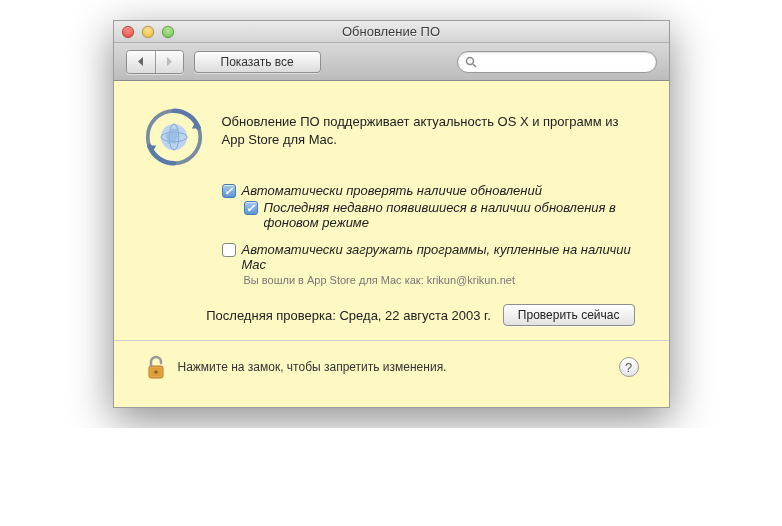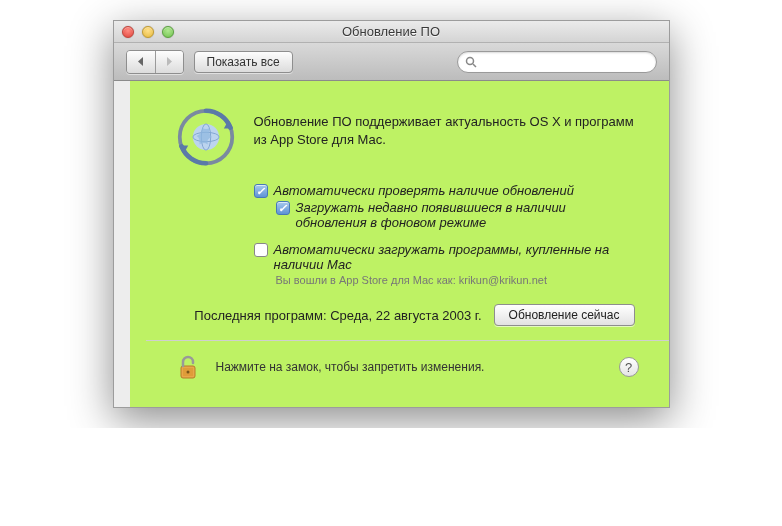--- a/index.html
+++ b/index.html
@@ -63,21 +63,21 @@
   }
   .navbtn {
     width:28px; height:22px;
     background: linear-gradient(to bottom,#fdfdfd,#dcdcdc);
     display:flex; align-items:center; justify-content:center;
     font-size:11px; color:#555;
   }
   .navbtn + .navbtn { border-left:1px solid #9a9a9a;}
   .showall {
     height:22px;
-    padding: 0 12px;
+    padding: 0 26px;
     border:1px solid #8e8e8e;
     border-radius:4px;
     background: linear-gradient(to bottom,#fdfdfd,#dcdcdc);
     box-shadow: 0 1px 0 rgba(255,255,255,0.5);
     font-size:12px; color:#333;
     display:flex; align-items:center;
   }
   .spacer { flex:1; }
   .searchwrap {
     position:relative; width:200px;
@@ -89,23 +89,22 @@
     width:100%; height:22px;
     border:1px solid #9a9a9a;
     border-radius:11px;
     padding: 0 10px 0 26px;
     background: #fff;
     font-size:12px;
     outline:none;
     box-shadow: inset 0 1px 2px rgba(0,0,0,0.15);
   }
   .content {
-    background: #bef264;
-    padding: 26px 30px 20px 46px;
-    margin-left: 16px;
+    background: #fef9c3;
+    padding: 26px 30px 20px 30px;
   }
   .intro {
     display:flex;
     gap:18px;
     align-items:flex-start;
     margin-bottom: 16px;
   }
   .globeicon {
     width:60px; height:60px; flex-shrink:0;
   }
@@ -158,21 +157,21 @@
     background: linear-gradient(to bottom,#ffffff,#e2e2e2);
     box-shadow: 0 1px 0 rgba(255,255,255,0.6);
     font-size:12px; color:#222;
     display:flex; align-items:center;
   }
   .divider {
     border:none; border-top:1px solid #cfcfcf;
     margin: 14px -30px 12px -30px;
   }
   .footer {
-    display:flex; align-items:center; gap:16px;
+    display:flex; align-items:center; gap:10px;
     padding: 0 0 6px 0;
   }
   .lockicon { width:24px; height:28px; flex-shrink:0; }
   .locktext { font-size:12px; color:#333; flex:1; }
   .helpbtn {
     width:20px; height:20px; border-radius:50%;
     border:1px solid #999;
     background: linear-gradient(to bottom,#fff,#e4e4e4);
     color:#555; font-size:13px;
     display:flex; align-items:center; justify-content:center;
@@ -239,43 +238,43 @@
 
       <div class="optgroup">
         <div class="optrow">
           <div class="chk checked"></div>
           <div class="optlabel">Автоматически проверять наличие обновлений</div>
         </div>
 
         <div class="subopts">
           <div class="optrow">
             <div class="chk checked"></div>
-            <div class="optlabel">Загружать недавно появившиеся в наличии обновления в фоновом режиме</div>
+            <div class="optlabel">Последняя недавно появившиеся в наличии обновления в фоновом режиме</div>
           </div>
 
         </div>
       </div>
 
       <div class="optgroup">
         <div class="optrow">
           <div class="chk"></div>
           <div class="optlabel">Автоматически загружать программы, купленные на наличии Mac</div>
         </div>
         <div class="subtext" style="margin-left:22px">Вы вошли в App Store для Mac как: krikun@krikun.net</div>
       </div>
 
     </div>
 
     <div class="checkrow">
       <div class="lastcheck">
-        <span>Последняя программ:</span>
+        <span>Последняя проверка:</span>
         <span>Среда, 22 августа 2003 г.</span>
       </div>
       <div class="aquabtn">
-        <span>Обновление сейчас</span>
+        <span>Проверить сейчас</span>
       </div>
     </div>
 
     <hr class="divider">
 
     <div class="footer">
       <svg class="lockicon" viewBox="0 0 24 28">
         <rect x="5" y="13" width="14" height="12" rx="2" fill="#e8a74a" stroke="#b87a28"></rect>
         <rect x="7" y="15" width="10" height="8" fill="#d8952e" opacity="0.6"></rect>
         <path d="M 7 13 v-4 a5 5 0 0 1 10 0 v1" fill="none" stroke="#999" stroke-width="2.5" stroke-linecap="round"></path>

